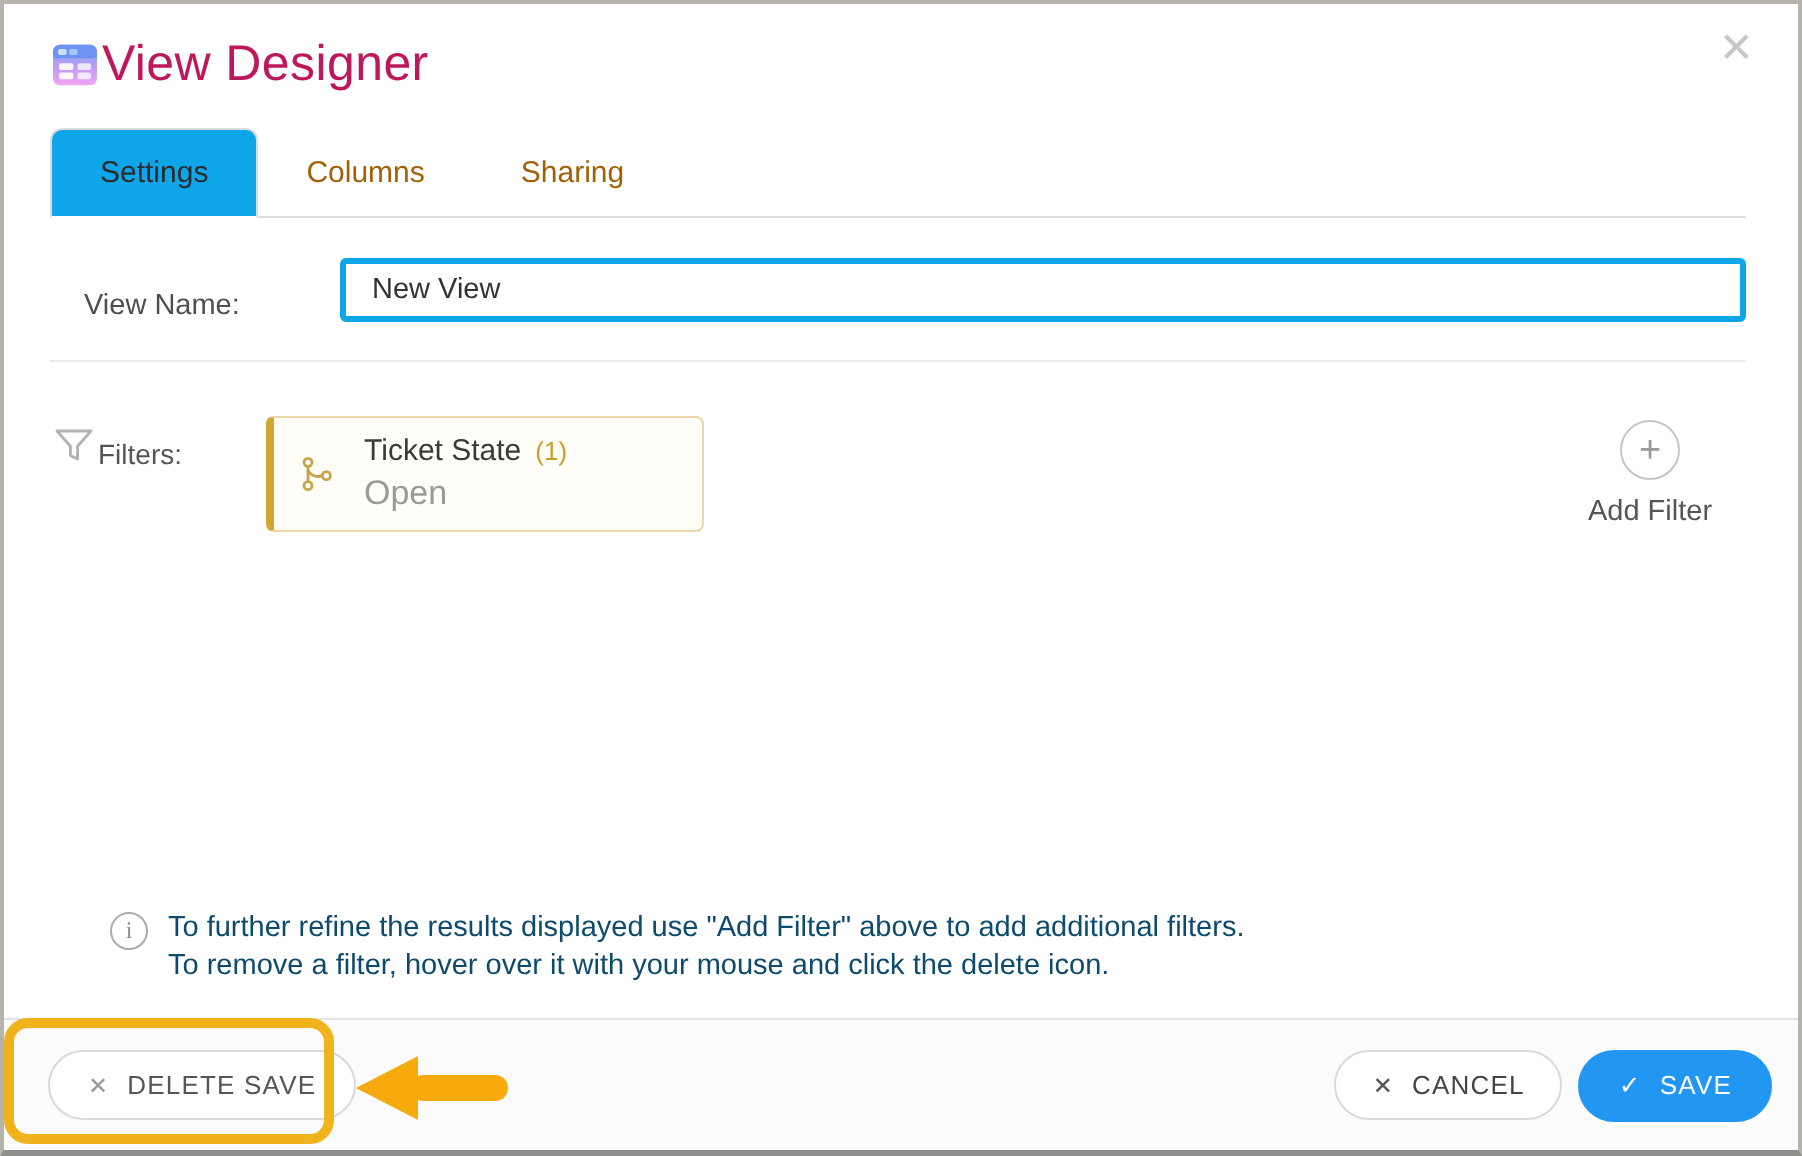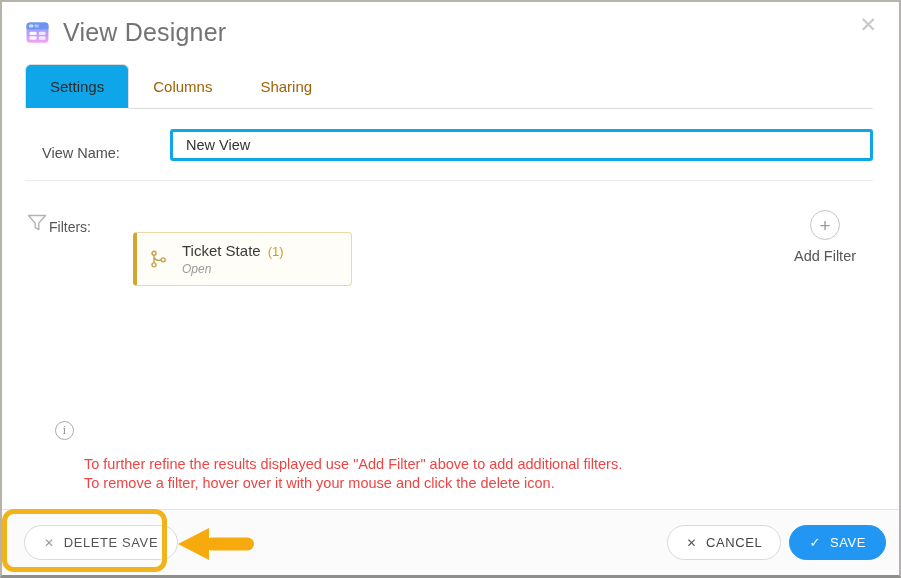--- a/index.html
+++ b/index.html
@@ -14,21 +14,21 @@
     background: #fff;
     border: 2px solid #b6b4aa;
     border-bottom: 3px solid #8e8e8c;
     display: flex; flex-direction: column;
     overflow: hidden;
   }
 
   
   .header { display:flex; align-items:center; padding: 16px 24px 0 22px; position:relative; }
   .app-icon { width:27px; height:27px; flex:0 0 auto; }
-  .dialog-title { font-size: 25px; font-weight: 400; color:#737373; margin-left: 12px; letter-spacing:.2px; }
+  .dialog-title { font-size: 25px; font-weight: 400; color:#be185d; letter-spacing:.2px; }
   .close-x {
     position:absolute; top: 12px; right: 22px;
     font-size: 21px; color:#c7c7c7; cursor:pointer; line-height:1;
     background:none; border:none; font-family:inherit;
   }
 
   
   .tabbar { display:flex; align-items:flex-end; margin: 17px 26px 0 23px; border-bottom:1px solid #ddd; }
   .tab {
     background:none; border:none; font-family:inherit;
@@ -61,27 +61,26 @@
 
   .filter-chip {
     margin-left: 24px;
     display:flex; align-items:center; gap: 13px;
     width: 219px; min-height: 54px;
     background:#fffdf7;
     border:1px solid #ecd8a4; border-left:4px solid var(--chip-accent,#d2a62f);
     border-radius: 4px;
     padding: 8px 14px 8px 12px;
     cursor:pointer;
-    margin-top:24px;
   }
   .chip-text { display:flex; flex-direction:column; }
   .chip-title-row { display:flex; align-items:baseline; gap:7px; }
   .chip-title { font-size: 15px; color:#3a3a3a; }
   .chip-count { font-size: 13px; color:#c99e2a; }
-  .chip-value { font-size: 12px; color:#9a9a9a; margin-top: 3px; font-style: italic; }
+  .chip-value { font-size: 17px; color:#9a9a9a; margin-top: 3px; }
 
   .add-filter {
     margin-left:auto; width: 96px;
     display:flex; flex-direction:column; align-items:center;
     background:none; border:none; font-family:inherit; cursor:pointer; padding-top:2px;
   }
   .add-circle {
     width: 30px; height: 30px; border:1px solid #c6c6c6; border-radius:50%;
     display:flex; align-items:center; justify-content:center;
     font-size: 19px; font-weight:300; color:#9a9a9a; line-height:1;
@@ -92,21 +91,21 @@
 
   
   .info-row { display:flex; align-items:flex-start; gap: 10px; padding: 0 30px 16px 30px; }
   .info-circle {
     flex:0 0 auto;
     width: 19px; height: 19px; border:1.5px solid #ababab; border-radius:50%;
     display:flex; align-items:center; justify-content:center;
     color:#8f8f8f; font-size: 12px; font-family:"Liberation Serif", serif;
     margin-top: 1px;
   }
-  .info-lines { font-size: 14.5px; color:#ef4444; line-height: 19px; margin-top: 35px; }
+  .info-lines { font-size: 14.5px; color:#0c4a6e; line-height: 19px; }
 
   
   .footer {
     height: 66px; flex:0 0 auto;
     border-top:1px solid #e3e3e3; background:#fbfbfb;
     display:flex; align-items:center;
     padding: 0 13px 0 22px;
   }
   .btn {
     display:flex; align-items:center; gap: 9px;

